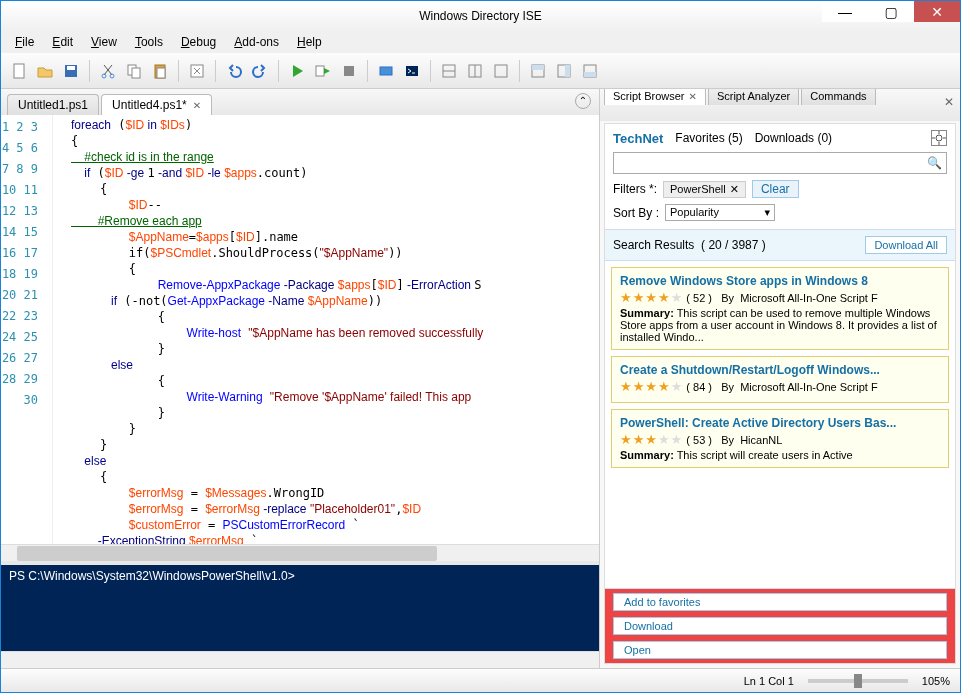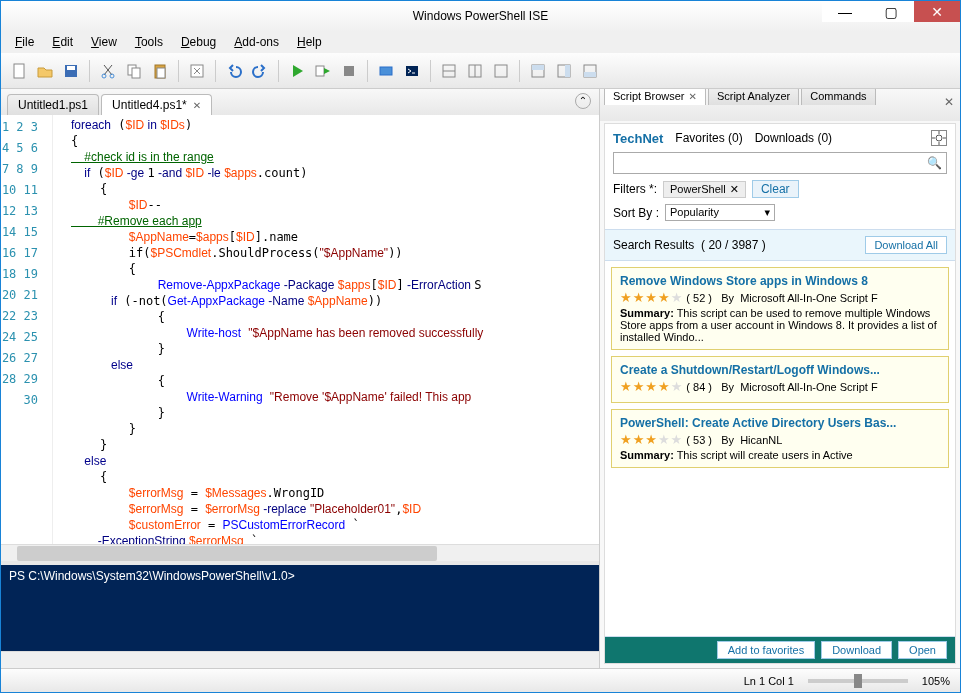--- a/index.html
+++ b/index.html
@@ -53,33 +53,33 @@
 .sort-select { border: 1px solid #aaa; padding: 1px 4px; font-size: 11px; background: #fff; width: 110px; display: flex; justify-content: space-between; }
 .results-head { background: #eaf6fc; border-top: 1px solid #cde; border-bottom: 1px solid #cde; padding: 6px 8px; display: flex; align-items: center; justify-content: space-between; }
 .dl-all { color: #1570a6; border: 1px solid #9fcbe8; padding: 2px 8px; font-size: 11px; background: #fff; cursor: default; }
 .results { flex: 1; overflow: hidden; }
 .result { border: 1px solid #e0d070; background: #fffff0; margin: 6px; padding: 6px 8px; }
 .res-title { color: #1570a6; font-weight: bold; font-size: 12px; white-space: nowrap; overflow: hidden; text-overflow: ellipsis; }
 .stars { color: #f0a020; font-size: 13px; letter-spacing: 1px; }
 .star-empty { color: #ddd; }
 .res-meta { font-size: 11px; margin: 2px 0; white-space: nowrap; overflow: hidden; text-overflow: ellipsis; }
 .res-summary { font-size: 11px; margin-top: 2px; }
-.actions-row { background: #0f766e; padding: 4px 8px; display: flex; justify-content: flex-end; gap: 6px; border-top: 1px solid #cde; }
+.actions-row { background: #ef4444; padding: 4px 8px; display: flex; justify-content: flex-end; gap: 6px; border-top: 1px solid #cde; flex-direction: column; }
 .action-btn { color: #1570a6; border: 1px solid #9fcbe8; padding: 2px 10px; font-size: 11px; background: #fff; cursor: default; }
 .statusbar { height: 24px; background: linear-gradient(#fdfdfd,#e8e8e8); border-top: 1px solid #ccc; display: flex; align-items: center; padding: 0 10px; font-size: 11px; }
 .status-right { margin-left: auto; display: flex; align-items: center; gap: 14px; }
 .zoom-slider { width: 100px; height: 4px; background: #ccc; position: relative; }
 .zoom-thumb { position: absolute; width: 8px; height: 14px; background: #888; top: -5px; left: 46px; }
 svg { display: block; }
 </style>
 </head>
 <body>
 
 <div class="titlebar">
-  <span class="title-text">Windows PowerShell ISE</span>
+  <span class="title-text">Windows Directory ISE</span>
   <div class="win-controls">
     <div class="win-btn">—</div>
     <div class="win-btn">▢</div>
     <div class="win-btn close">✕</div>
   </div>
 </div>
 
 <div class="menubar">
   <span class="menu-item"><u>F</u>ile</span>
   <span class="menu-item"><u>E</u>dit</span>
@@ -308,21 +308,21 @@
           <span>Script Analyzer</span>
         </div>
       <div class="r-tab">
           <span>Commands</span>
         </div>
       <div class="r-close-all">✕</div>
     </div>
     <div class="browser">
       <div class="browser-head">
         <span class="technet">TechNet</span>
-        <span>Favorites (0)</span>
+        <span>Favorites (5)</span>
         <span>Downloads (0)</span>
         <div class="gear">
             <svg width="14" height="14">
               <circle cx="7" cy="7" r="3" fill="none" stroke="#555"></circle>
               <g stroke="#555">
                 <line x1="7" y1="0" x2="7" y2="3"></line>
                 <line x1="7" y1="11" x2="7" y2="14"></line>
                 <line x1="0" y1="7" x2="3" y2="7"></line>
                 <line x1="11" y1="7" x2="14" y2="7"></line>
               </g>

